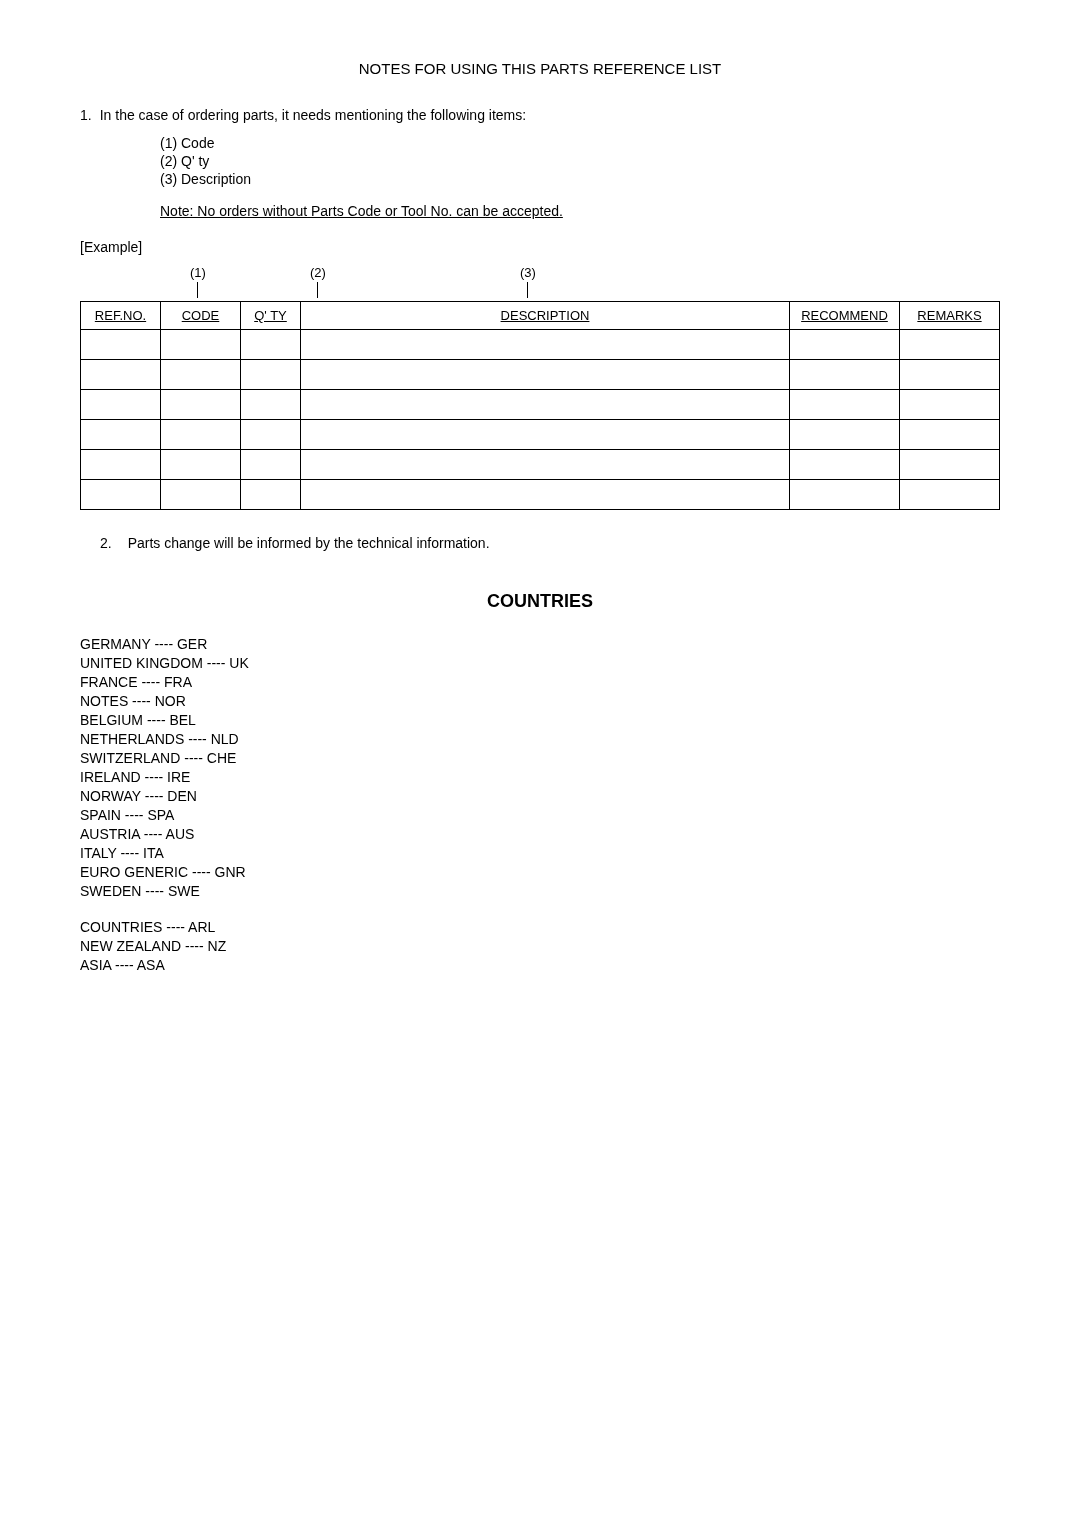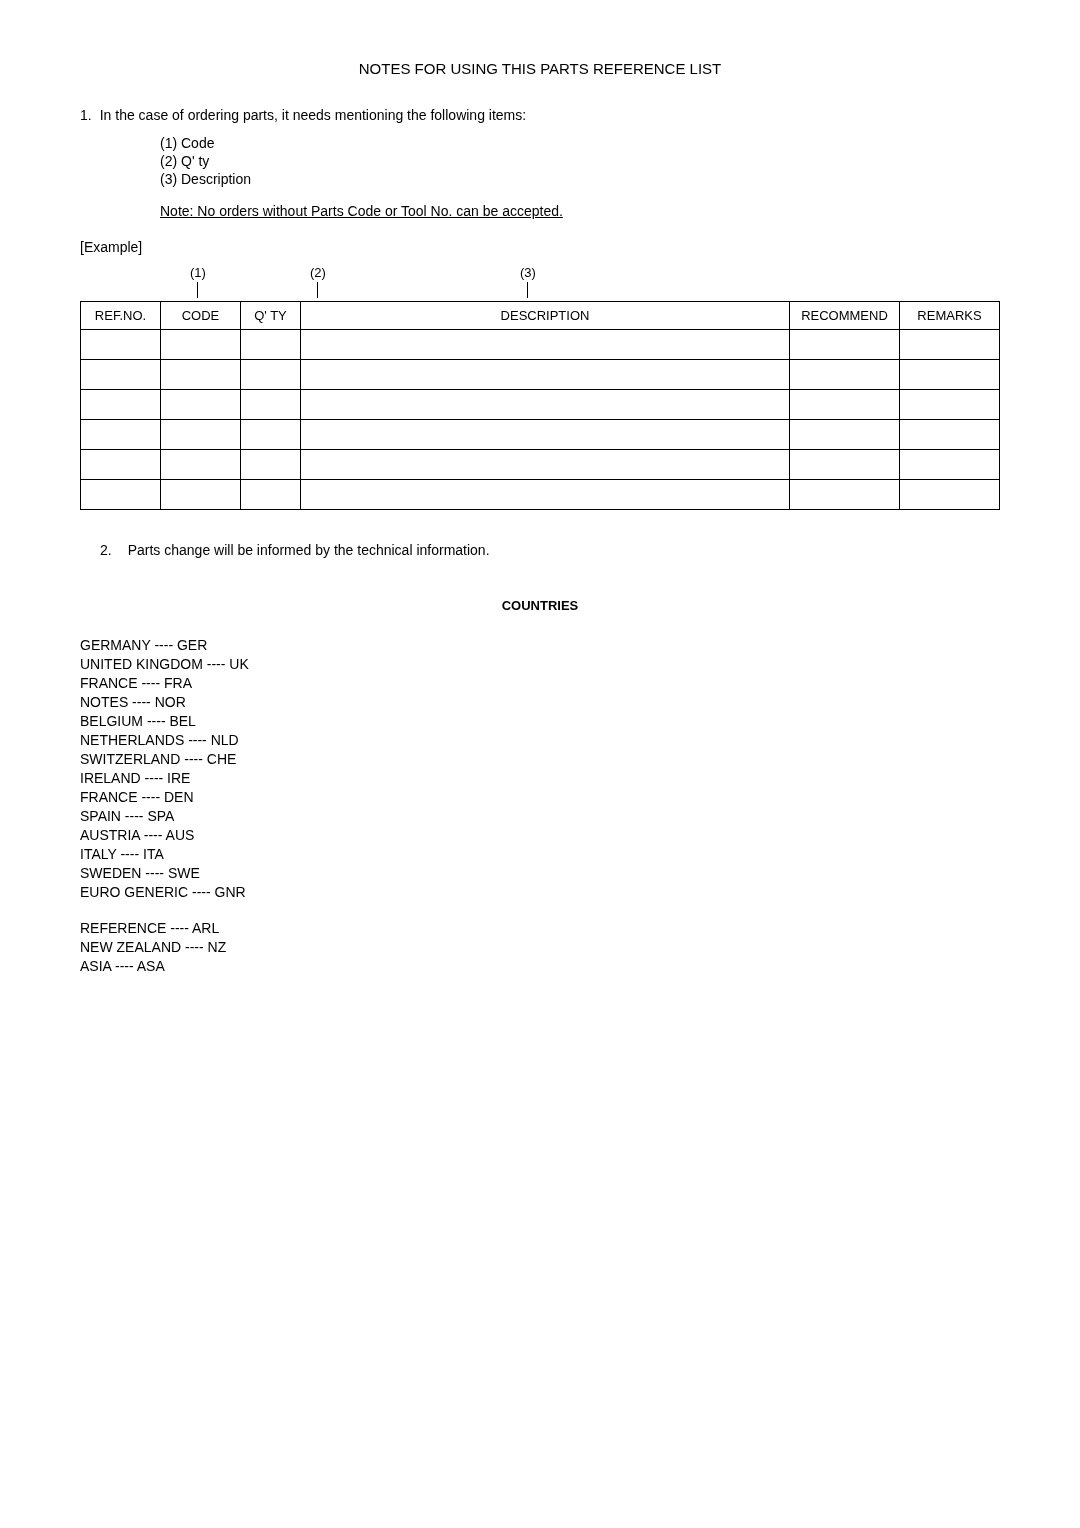--- a/index.html
+++ b/index.html
@@ -51,21 +51,22 @@
       text-decoration: underline;
     }
 
     .example-label {
       margin-bottom: 10px;
     }
 
     .table-wrapper {
       width: 100%;
       border-collapse: collapse;
-      margin-bottom: 32px;
+      margin-bottom: 25px;
+      text-decoration: underline;
     }
 
     .table-wrapper th,
     .table-wrapper td {
       border: 1px solid #000;
       padding: 6px 10px;
       font-size: 13px;
       font-weight: normal;
     }
 
@@ -89,21 +90,21 @@
     .point2 {
       margin-left: 20px;
       margin-bottom: 40px;
       display: flex;
       gap: 16px;
     }
 
     .countries-title {
       text-align: center;
       font-weight: bold;
-      font-size: 13px;
+      font-size: 18px;
       margin-bottom: 24px;
     }
 
     .country-list {
       margin-bottom: 20px;
     }
 
     .country-item {
       margin-bottom: 3px;
       font-size: 14px;
@@ -235,25 +236,25 @@
 
 <div class="country-list">
   <div class="country-item">GERMANY ---- GER</div>
   <div class="country-item">UNITED KINGDOM ---- UK</div>
   <div class="country-item">FRANCE ---- FRA</div>
   <div class="country-item">NOTES ---- NOR</div>
   <div class="country-item">BELGIUM ---- BEL</div>
   <div class="country-item">NETHERLANDS ---- NLD</div>
   <div class="country-item">SWITZERLAND ---- CHE</div>
   <div class="country-item">IRELAND ---- IRE</div>
-  <div class="country-item">FRANCE ---- DEN</div>
+  <div class="country-item">NORWAY ---- DEN</div>
   <div class="country-item">SPAIN ---- SPA</div>
   <div class="country-item">AUSTRIA ---- AUS</div>
   <div class="country-item">ITALY ---- ITA</div>
+  <div class="country-item">EURO GENERIC ---- GNR</div>
   <div class="country-item">SWEDEN ---- SWE</div>
-  <div class="country-item">EURO GENERIC ---- GNR</div>
 </div>
 
 <div class="country-list country-group2">
-  <div class="country-item">REFERENCE ---- ARL</div>
+  <div class="country-item">COUNTRIES ---- ARL</div>
   <div class="country-item">NEW ZEALAND ---- NZ</div>
   <div class="country-item">ASIA ---- ASA</div>
 </div>
 
 </body></html>

